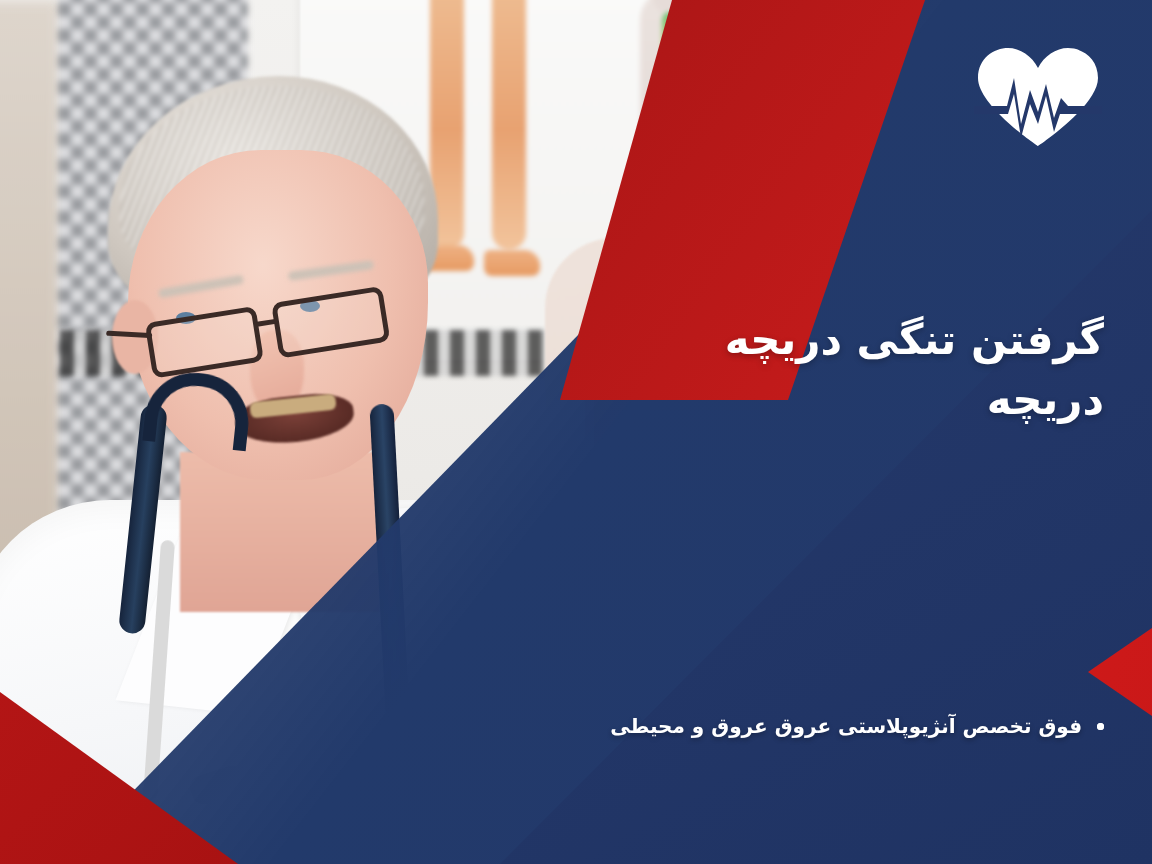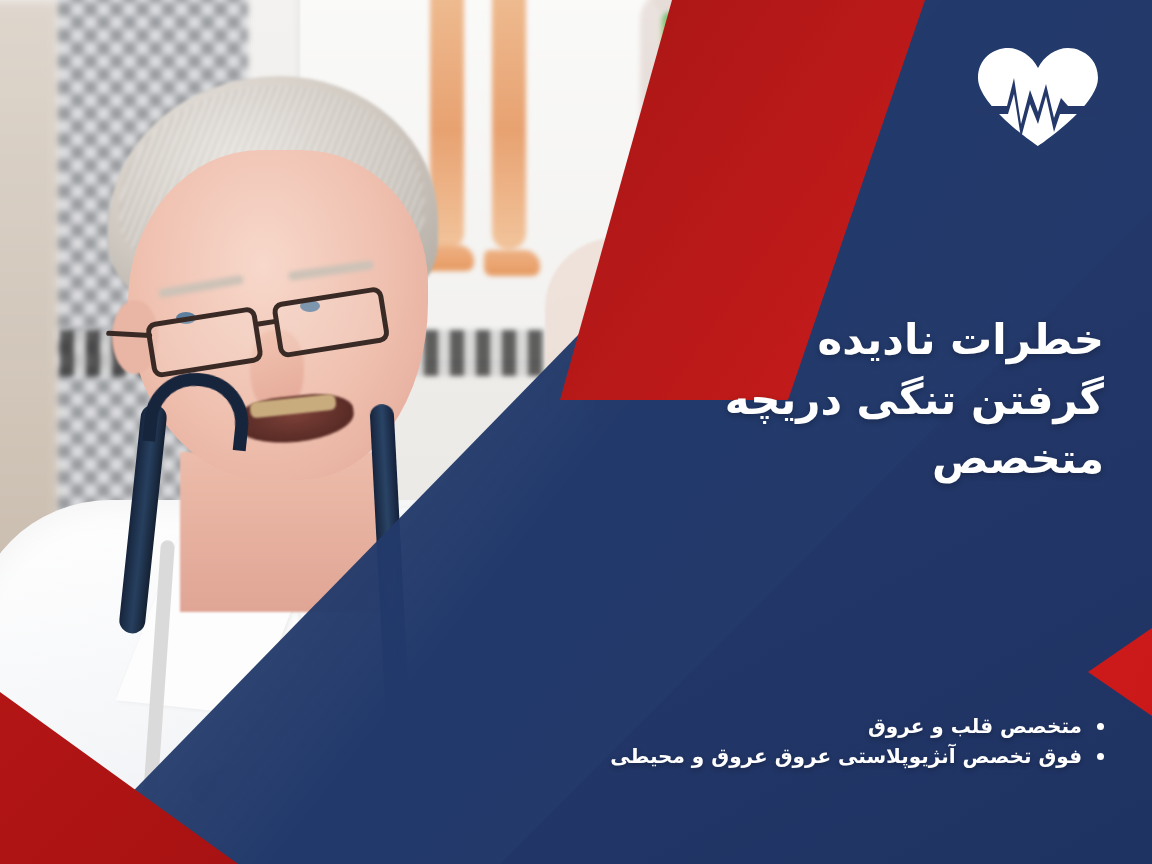--- a/index.html
+++ b/index.html
@@ -389,30 +389,28 @@
   <div class="red-wedge"></div>
 
   <div class="logo">
     <svg viewBox="0 0 128 104" width="128" height="104" aria-hidden="true">
       <path d="M64 100 C64 100 4 60 4 32 C4 12 20 2 34 2 C46 2 58 10 64 22 C70 10 82 2 94 2 C108 2 124 12 124 32 C124 60 64 100 64 100 Z" fill="#FFFFFF"></path>
       <path d="M0 60 L26 60 L33 60 L40 32 L47 78 L56 44 L64 66 L72 38 L80 72 L87 52 L94 60 L128 60 L128 68 L92 68 L86 68 L80 86 L72 50 L64 78 L56 58 L47 92 L40 48 L34 68 L26 68 L0 68 Z" fill="#24386A"></path>
     </svg>
   </div>
 
   <div class="headline">
-    <div>خطرات نادیده</div>
     <div>گرفتن تنگی دریچه</div>
-    <div>متخصص</div>
+    <div>دریچه</div>
   </div>
 
 
   <ul class="creds">
     <li>
       <span class="dot"></span>
-      <span>متخصص قلب و عروق</span>
     </li>
     <li>
       <span class="dot"></span>
       <span>فوق تخصص آنژیوپلاستی عروق عروق و محیطی</span>
     </li>
   </ul>
 
 </div>
 
 </body></html>

